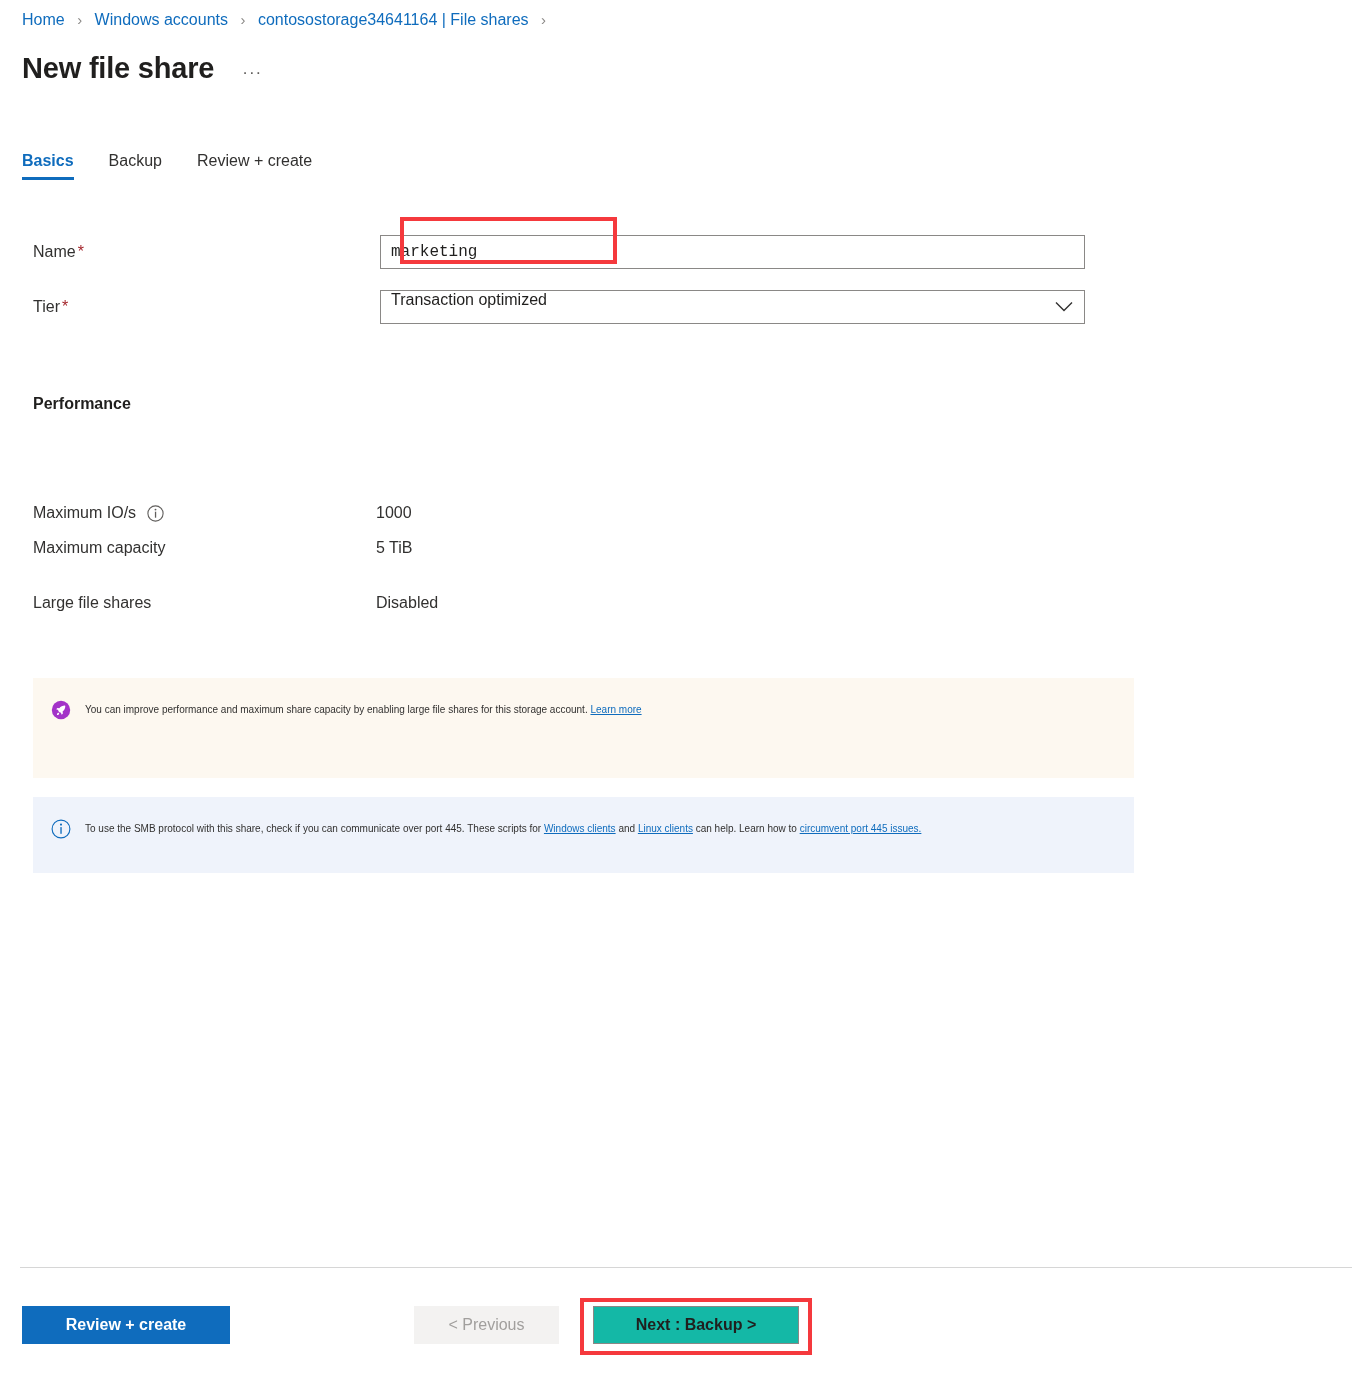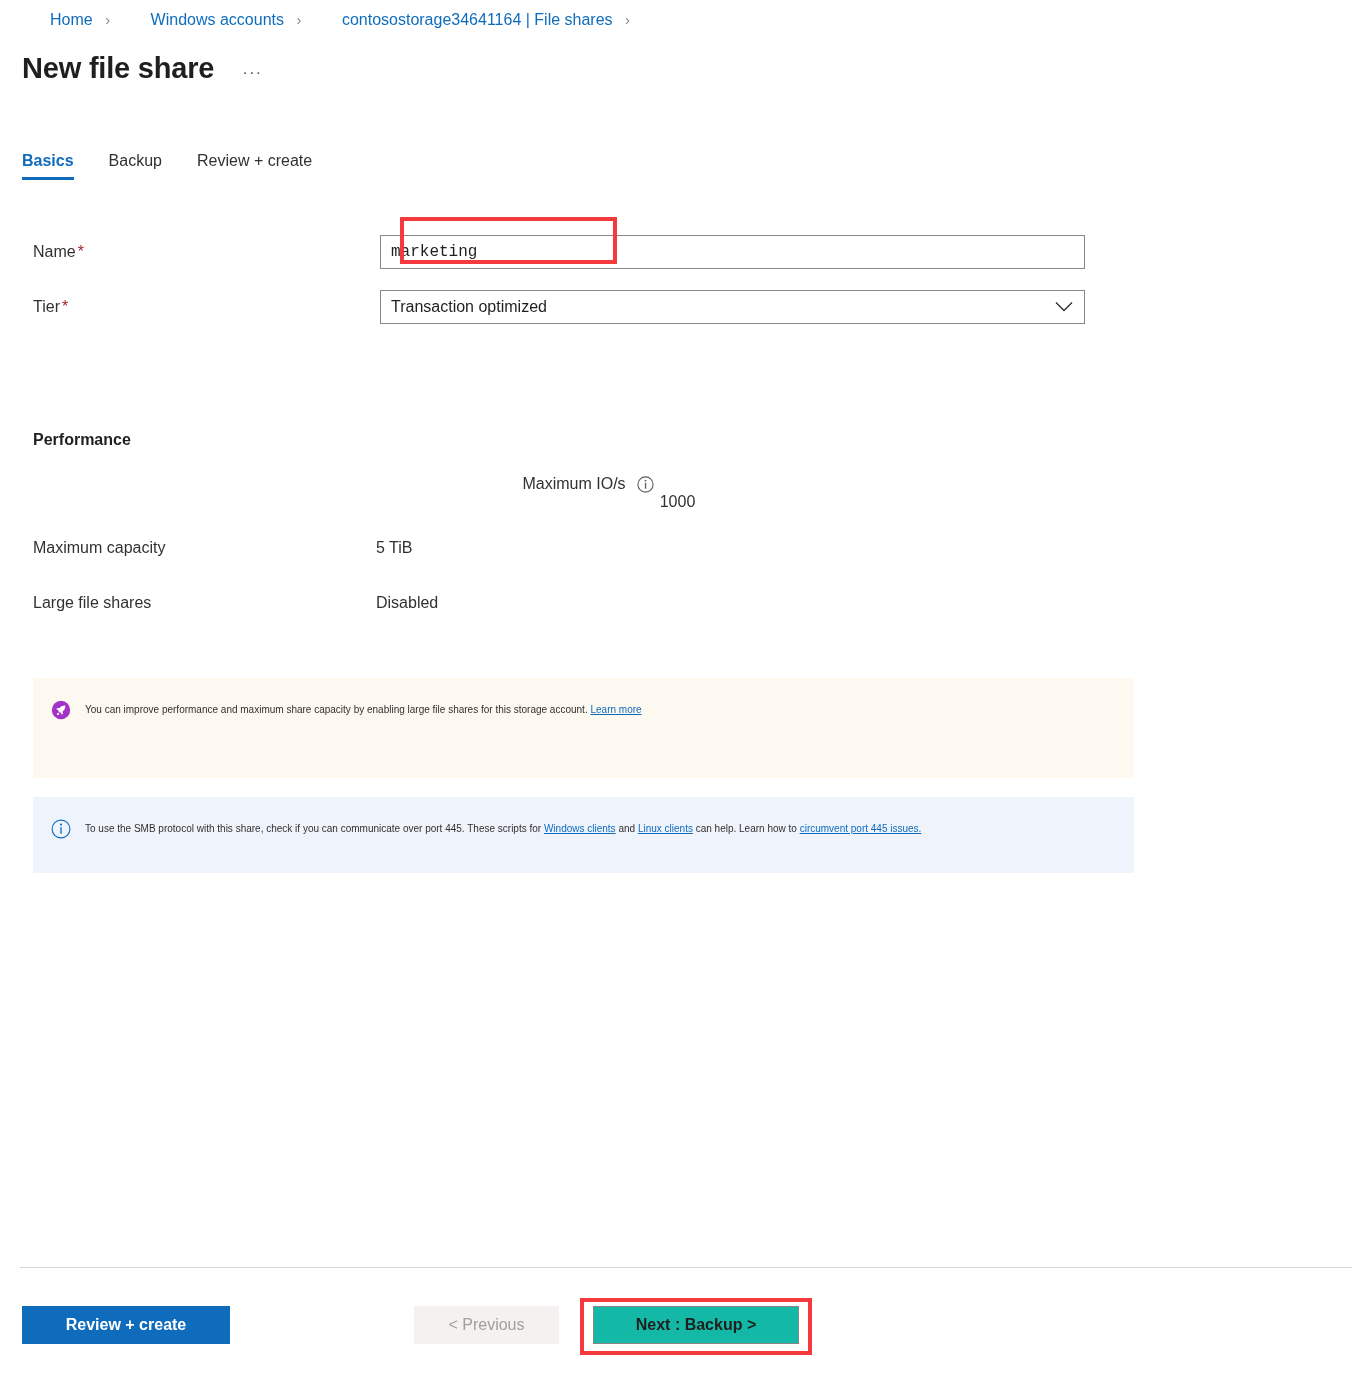--- a/index.html
+++ b/index.html
@@ -23,21 +23,20 @@
     left: 22px;
     top: 10px;
     font-size: 16px;
     line-height: 20px;
     white-space: nowrap;
   }
   .crumb-link {
     color: #0f6cbd;
     text-decoration: none;
     cursor: pointer;
-    margin-left: 28px;
   }
   .crumb-sep {
     color: #8a8886;
     margin: 0 8px;
     font-size: 15px;
   }
 
   
   .page-title-row {
     position: absolute;
@@ -137,21 +136,21 @@
   }
   .select-box {
     width: 705px;
     height: 34px;
     border: 1px solid #8a8886;
     background: #ffffff;
     font-size: 16px;
     color: #201f1e;
     padding: 0 32px 0 10px;
     display: flex;
-    align-items: center;
+    align-items: flex-start;
     cursor: pointer;
   }
   .chevron {
     position: absolute;
     right: 12px;
     top: 50%;
     transform: translateY(-50%);
     pointer-events: none;
     line-height: 0;
   }
@@ -177,33 +176,32 @@
   }
 
   
   .section-heading {
     position: absolute;
     left: 33px;
     top: 395px;
     font-size: 16px;
     font-weight: 700;
     color: #201f1e;
-    margin-top: 36px;
   }
 
   .perf-row {
     position: absolute;
     left: 0;
     width: 1355px;
     display: flex;
     align-items: center;
     font-size: 16px;
     color: #323130;
   }
-  .perf-row.p1 { top: 475px; flex-direction: column; }
+  .perf-row.p1 { top: 504px; }
   .perf-row.p2 { top: 539px; }
   .perf-row.p3 { top: 594px; }
 
   .perf-label {
     width: 376px;
     padding-left: 33px;
     display: flex;
     align-items: center;
     white-space: nowrap;
   }

